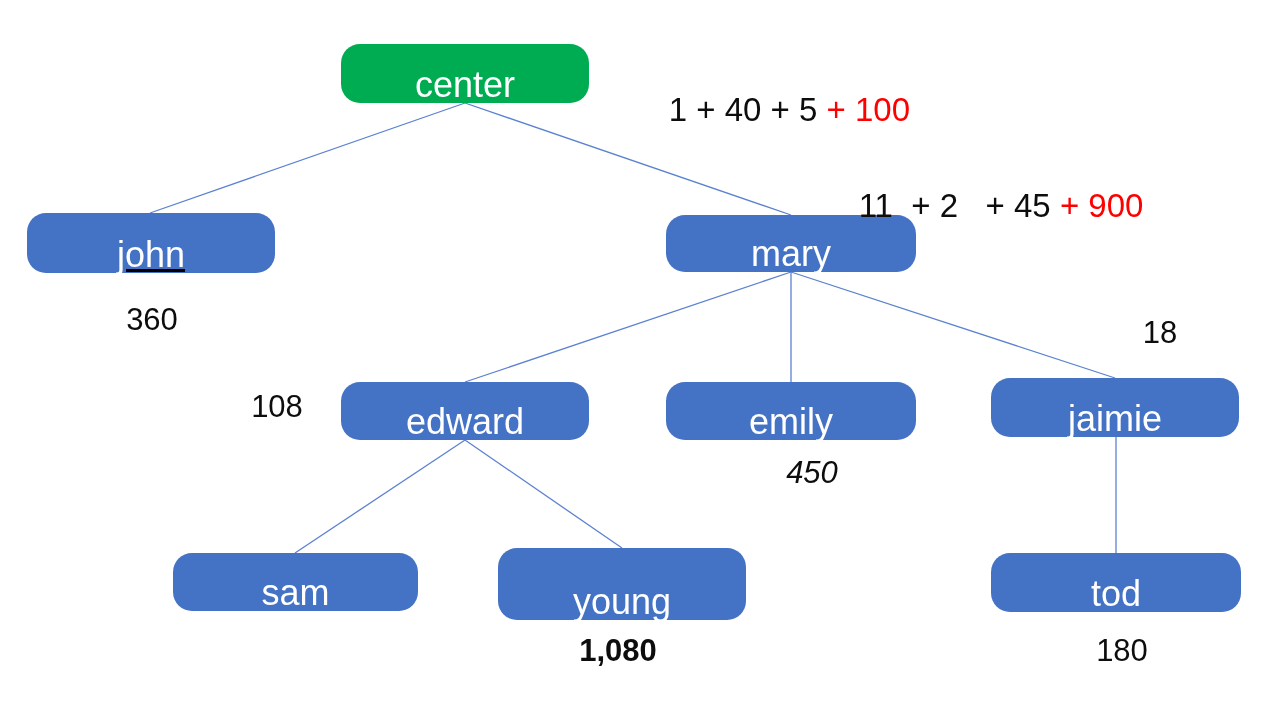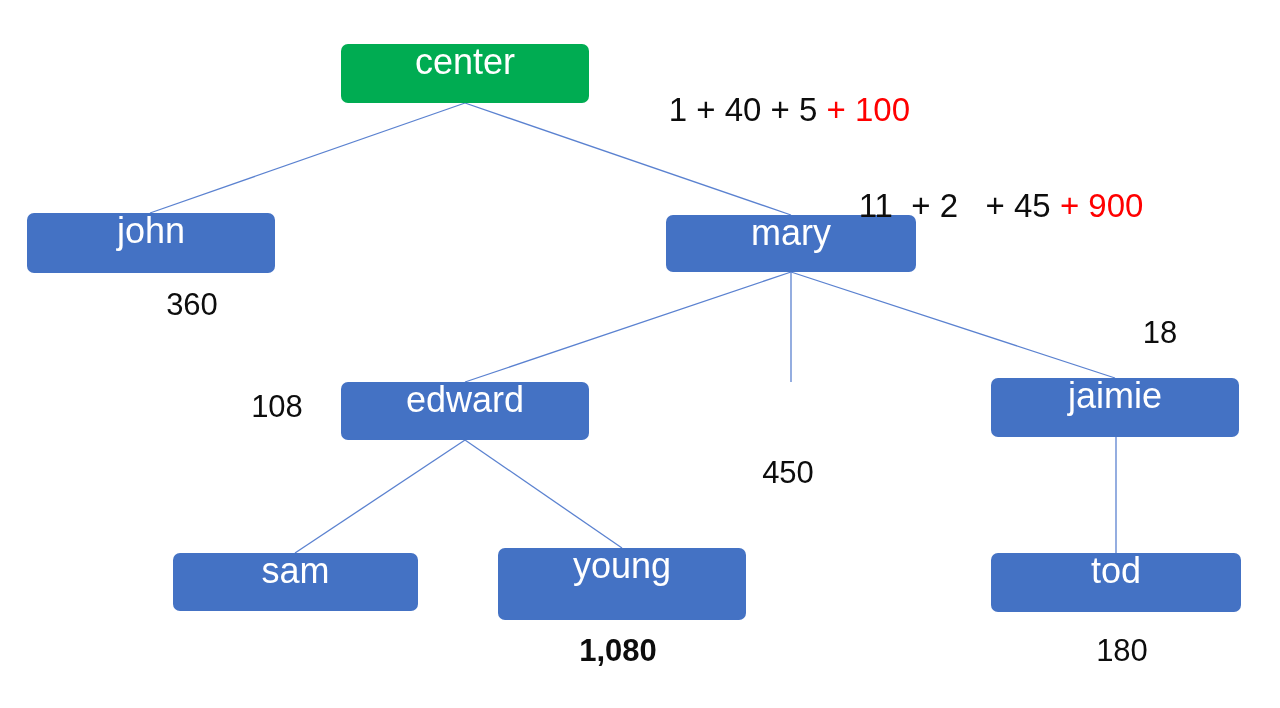--- a/index.html
+++ b/index.html
@@ -23,23 +23,23 @@
     height: 708px;
   }
   .edges line {
     stroke: var(--edge, #5b82d0);
     stroke-width: 1.3;
     fill: none;
   }
   .node {
     position: absolute;
     background: var(--node-fill, #4472c4);
-    border-radius: 7px;
+    border-radius: 19px;
     display: flex;
-    align-items: flex-start;
+    align-items: flex-end;
     justify-content: center;
     box-sizing: border-box;
   }
   .node.root {
     background: var(--root-fill, #00ac52);
   }
   .node-label {
     color: var(--node-text, #ffffff);
     font-size: 36px;
     line-height: 1;
@@ -81,52 +81,55 @@
     <line x1="791" y1="272" x2="1115" y2="378"></line>
     <line x1="465" y1="440" x2="295" y2="553"></line>
     <line x1="465" y1="440" x2="622" y2="548"></line>
     <line x1="1116" y1="437" x2="1116" y2="553"></line>
   </svg>
 
   <div class="node root" style="left:341px; top:44px; width:248px; height:59px;">
     <span class="node-label">center</span>
   </div>
 
-  <div class="node" style="left:27px; top:213px; width:248px; height:60px;">
+  <div class="node" style="left:27px; top:213px; width:248px; height:60px;text-decoration:underline;">
     <span class="node-label">john</span>
   </div>
 
   <div class="node" style="left:341px; top:382px; width:248px; height:58px;">
     <span class="node-label">edward</span>
   </div>
 
   <div class="node" style="left:666px; top:215px; width:250px; height:57px;">
     <span class="node-label">mary</span>
   </div>
 
+  <div class="node" style="left:666px; top:382px; width:250px; height:58px;">
+    <span class="node-label">emily</span>
+  </div>
 
   <div class="node" style="left:991px; top:378px; width:248px; height:59px;">
     <span class="node-label">jaimie</span>
   </div>
 
   <div class="node" style="left:173px; top:553px; width:245px; height:58px;">
     <span class="node-label">sam</span>
   </div>
 
   <div class="node" style="left:498px; top:548px; width:248px; height:72px;">
     <span class="node-label">young</span>
   </div>
 
   <div class="node" style="left:991px; top:553px; width:250px; height:59px;">
     <span class="node-label">tod</span>
   </div>
 
-  <div class="value" style="left:152px; top:288px;margin-left:40px;">360</div>
+  <div class="value" style="left:152px; top:303px;">360</div>
   <div class="value" style="left:277px; top:390px;">108</div>
-  <div class="value" style="left:788px; top:456px;">450</div>
+  <div class="value" style="left:812px; top:456px;font-style:italic;">450</div>
   <div class="value" style="left:1160px; top:316px;">18</div>
   <div class="value" style="left:618px; top:634px;font-weight:bold;">1,080</div>
   <div class="value" style="left:1122px; top:634px;">180</div>
 
   <div class="annot" style="left:632px; top:56px;">
     <span class="annot-black">1 + 40 + 5 </span><span class="annot-red">+ 100</span>
   </div>
 
   <div class="annot" style="left:822px; top:152px;">
     <span class="annot-black">11  + 2   + 45 </span><span class="annot-red">+ 900</span>

